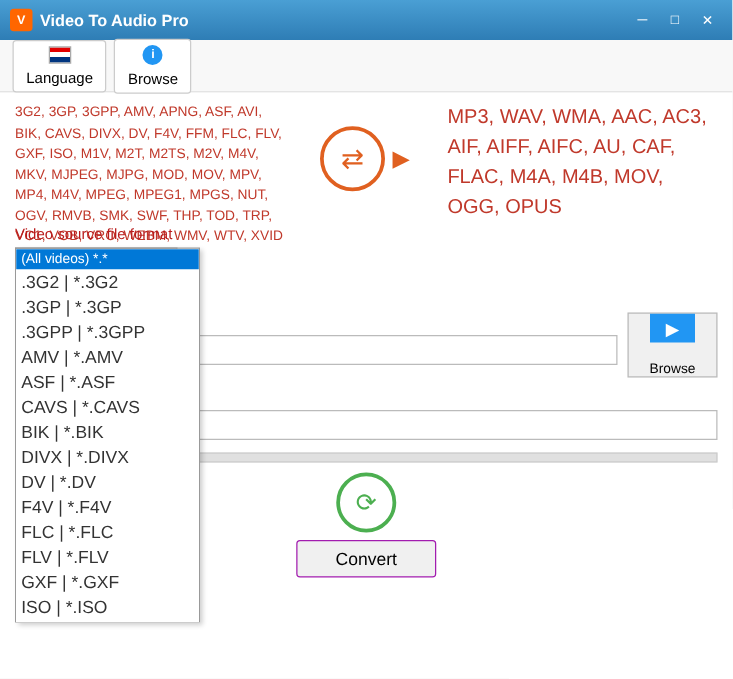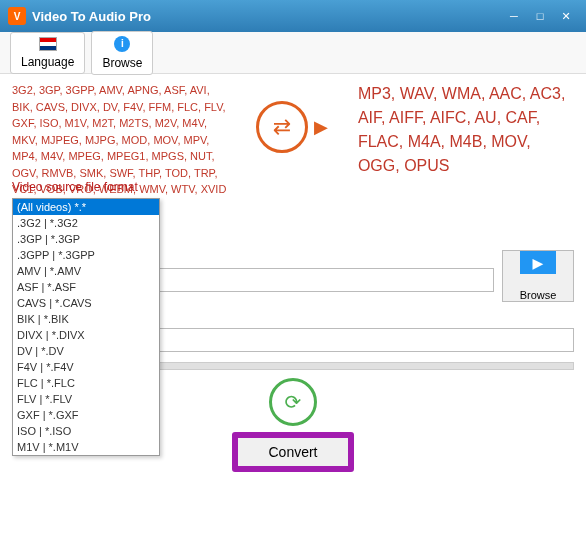--- a/index.html
+++ b/index.html
@@ -263,21 +263,21 @@
       border-radius: 50%;
       display: flex;
       align-items: center;
       justify-content: center;
       color: #4caf50;
       font-size: 20px;
     }
     .convert-btn {
       padding: 6px 30px;
       background: #f0f0f0;
-      border: 6px solid #a21caf;
+      border: 1px solid #a21caf;
       font-size: 14px;
       cursor: pointer;
       border-radius: 3px;
       font-weight: 500;
     }
     
     .dropdown-overlay {
       position: absolute;
       top: 198px;
       left: 12px;
@@ -291,21 +291,21 @@
     }
     .dropdown-selected {
       background: #0078d7;
       color: white;
       padding: 2px 4px;
       font-size: 11px;
       cursor: pointer;
     }
     .dropdown-item {
       padding: 2px 4px;
-      font-size: 11px;
+      font-size: 14px;
       cursor: pointer;
       color: #333;
       white-space: nowrap;
     }
   </style>
 </head>
 <body>
 
 <div class="title-bar">
   <div class="title-bar-left">

